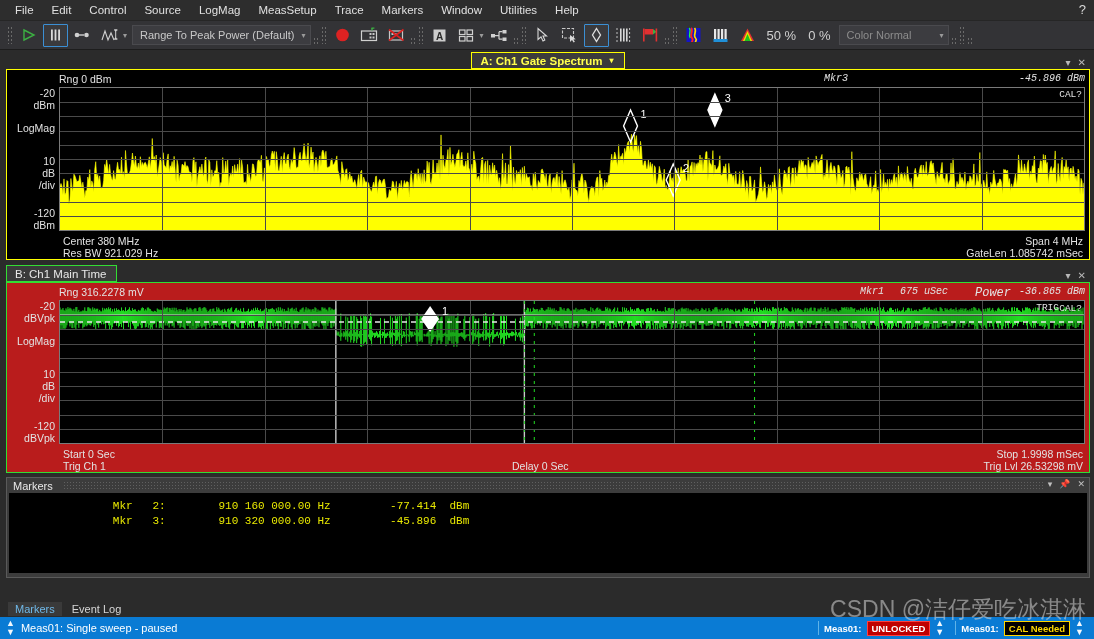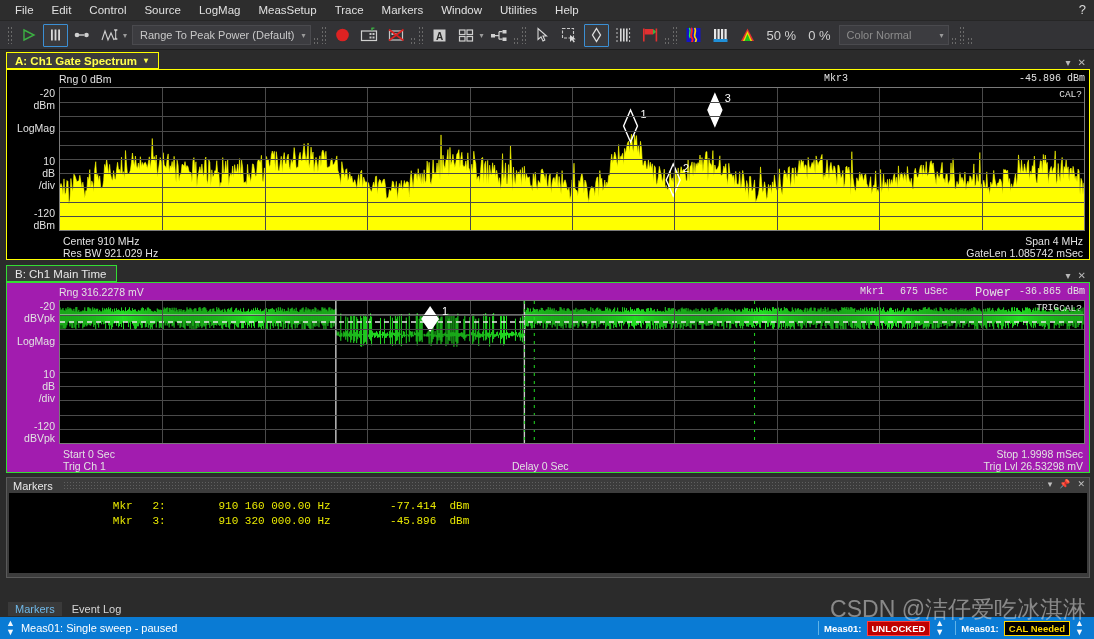--- a/index.html
+++ b/index.html
@@ -81,33 +81,33 @@
   .panel-tab.b { border: 1px solid #33dd33; color: #e8e8e8; font-weight: normal; }
   .panel-tab .caret { margin-left: 7px; font-size: 8px; }
   .panel-tools {
     position: absolute; right: 4px; bottom: 1px;
     display: flex; align-items: center; gap: 7px;
     color: #b8b8b8; font-size: 10px;
   }
 
   .graph-frame { position: relative; }
   .graph-frame.a { border: 1px solid #ffff00; background: #000; }
-  .graph-frame.b { border: 1px solid #33dd33; background: #a21caf; }
+  .graph-frame.b { border: 1px solid #33dd33; background: #b91c1c; }
 
   .grid-area {
     position: absolute; background: #000;
     border: 1px solid #7a7a7a;
   }
   .gl-h, .gl-v { position: absolute; background: #4a4a4a; }
   .gl-h { left: 0; right: 0; height: 1px; }
   .gl-v { top: 0; bottom: 0; width: 1px; }
 
   .lbl { position: absolute; color: #e2e2e2; font-size: 10.5px; white-space: nowrap; }
   .lbl.r { text-align: right; }
-  .lbl.mono { font-family: "Liberation Mono", monospace; font-size: 10.5px; }
+  .lbl.mono { font-family: "Liberation Mono", monospace; font-size: 10.5px; font-style: italic; }
 
   
   #markers-panel {
     position: absolute; left: 6px; right: 4px;
     background: #3c3c3c; border: 1px solid #5a5a5a;
   }
   #markers-title {
     height: 15px; display: flex; align-items: center;
     padding-left: 6px; color: #e8e8e8; font-size: 11px;
     background: #3c3c3c; position: relative;
@@ -349,21 +349,21 @@
     <span class="caret">▾</span>
   </div>
 
   <div class="tiny-grip"></div>
   <div class="tb-grip"></div>
   <div class="tiny-grip"></div>
 </div>
 
 <div id="workspace">
 
-  <div class="panel-tabbar" style="position:absolute;left:6px;right:4px;top:0;">
+  <div class="panel-tabbar" style="position:absolute;left:6px;right:4px;top:0;justify-content:center;">
     <div class="panel-tab a">
       <span>A: Ch1 Gate Spectrum</span>
       <span class="caret">▾</span>
     </div>
     <div class="panel-tools">
       <span>▾</span>
       <span>✕</span>
     </div>
   </div>
 
@@ -409,21 +409,21 @@
         <div class="gl-v" style="left: 20%;"></div>
         <div class="gl-v" style="left: 30%;"></div>
         <div class="gl-v" style="left: 40%;"></div>
         <div class="gl-v" style="left: 50%;"></div>
         <div class="gl-v" style="left: 60%;"></div>
         <div class="gl-v" style="left: 70%;"></div>
         <div class="gl-v" style="left: 80%;"></div>
         <div class="gl-v" style="left: 90%;"></div>
       </div>
 
-    <div class="lbl" style="left:56px;top:165px;">Center 910 MHz</div>
+    <div class="lbl" style="left:56px;top:165px;">Center 380 MHz</div>
     <div class="lbl" style="left:56px;top:177px;">Res BW 921.029  Hz</div>
     <div class="lbl r" style="right:6px;top:165px;">Span 4 MHz</div>
     <div class="lbl r" style="right:6px;top:177px;">GateLen 1.085742 mSec</div>
   </div>
 
   <div class="panel-tabbar" style="position:absolute;left:6px;right:4px;top:213px;">
     <div class="panel-tab b">
       <span>B: Ch1 Main Time</span>
     </div>
     <div class="panel-tools">

